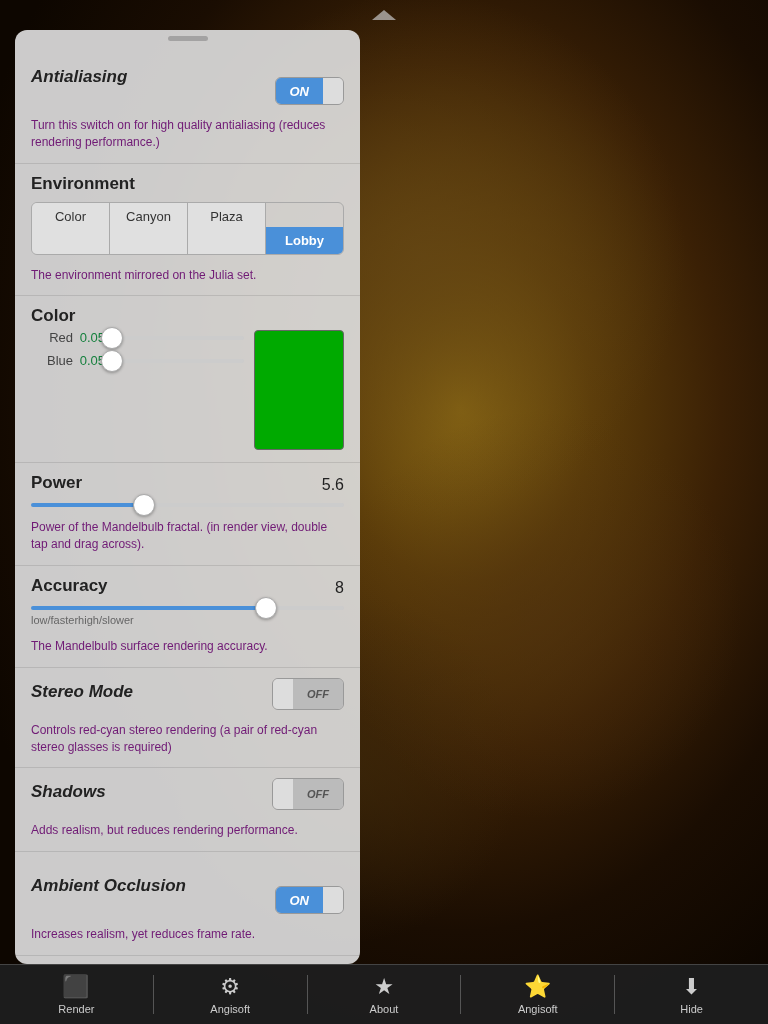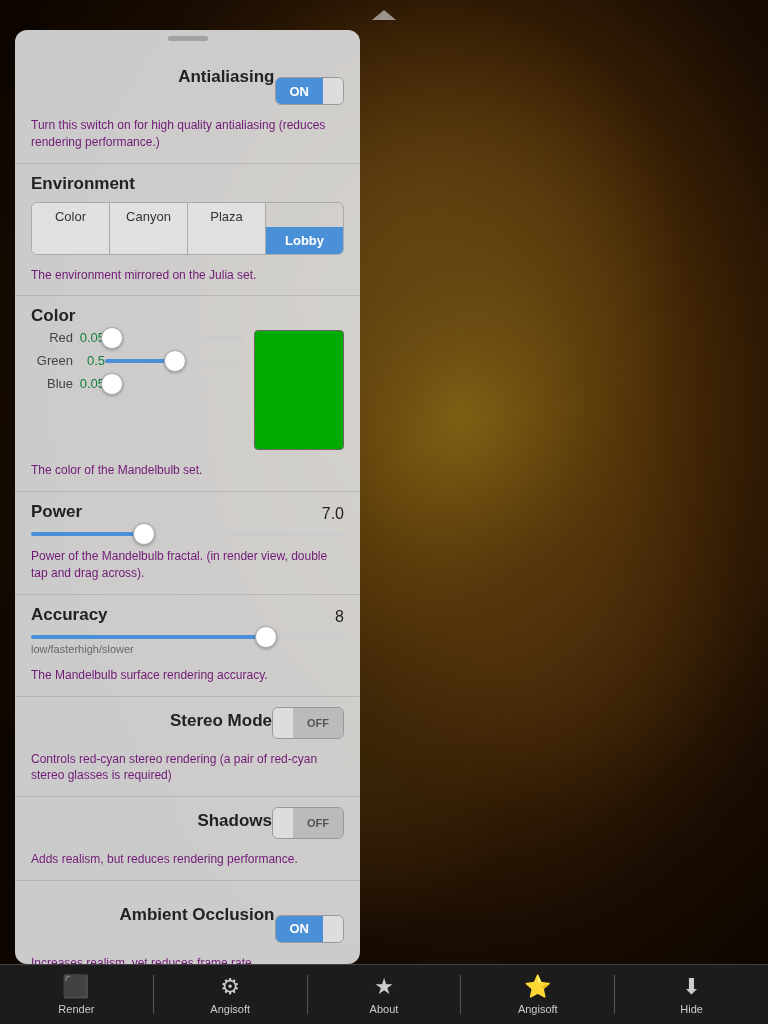--- a/index.html
+++ b/index.html
@@ -74,22 +74,23 @@
       font-size: 12px;
       color: #701a75;
       line-height: 1.4;
       margin-top: 12px;
     }
 
     
     .toggle-row {
       display: flex;
       align-items: center;
-      justify-content: flex-end;
+      justify-content: space-between;
       margin-bottom: 4px;
+      font-style: italic;
     }
 
     .toggle-switch {
       display: flex;
       align-items: center;
       border-radius: 6px;
       overflow: hidden;
       border: 1px solid #999;
       height: 28px;
       margin-top: 24px;
@@ -370,47 +371,38 @@
 
         <div class="slider-row">
           <span class="slider-label">Red</span>
           <span class="slider-value">0.05</span>
           <div class="slider-track">
             <div class="slider-fill" style="width:5%"></div>
             <div class="slider-thumb" style="left:calc(5% - 11px)"></div>
           </div>
         </div>
 
-        <div class="slider-row">
-          <span class="slider-label">Green</span>
-          <span class="slider-value">0.5</span>
-          <div class="slider-track">
-            <div class="slider-fill" style="width:50%"></div>
-            <div class="slider-thumb" style="left:calc(50% - 11px)"></div>
-          </div>
-        </div>
 
         <div class="slider-row">
           <span class="slider-label">Blue</span>
           <span class="slider-value">0.05</span>
           <div class="slider-track">
             <div class="slider-fill" style="width:5%"></div>
             <div class="slider-thumb" style="left:calc(5% - 11px)"></div>
           </div>
         </div>
       </div>
       <div class="color-preview"></div>
     </div>
-    <div class="section-desc">The color of the Mandelbulb set.</div>
   </div>
 
   <div class="section">
     <div class="power-row">
       <span class="section-title">Power</span>
-      <span class="power-value">7.0</span>
+      <span class="power-value">5.6</span>
     </div>
     <div class="full-slider-track">
       <div class="full-slider-fill" style="width:36%"></div>
       <div class="full-slider-thumb" style="left:calc(36% - 11px)"></div>
     </div>
     <div class="section-desc">Power of the Mandelbulb fractal.
 (in render view, double tap and drag across).</div>
   </div>
 
   <div class="section">

